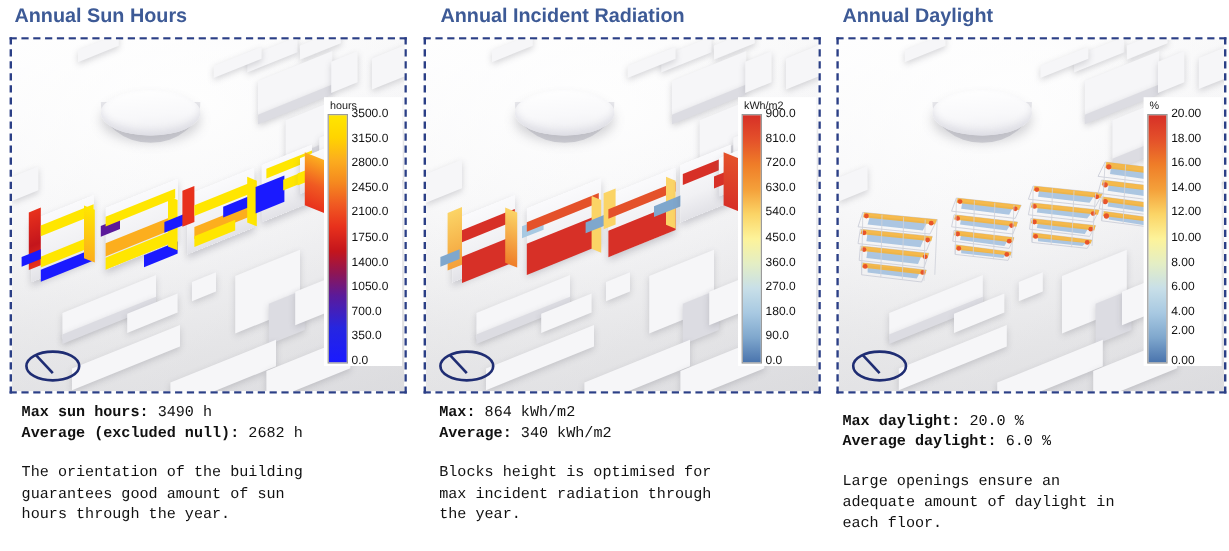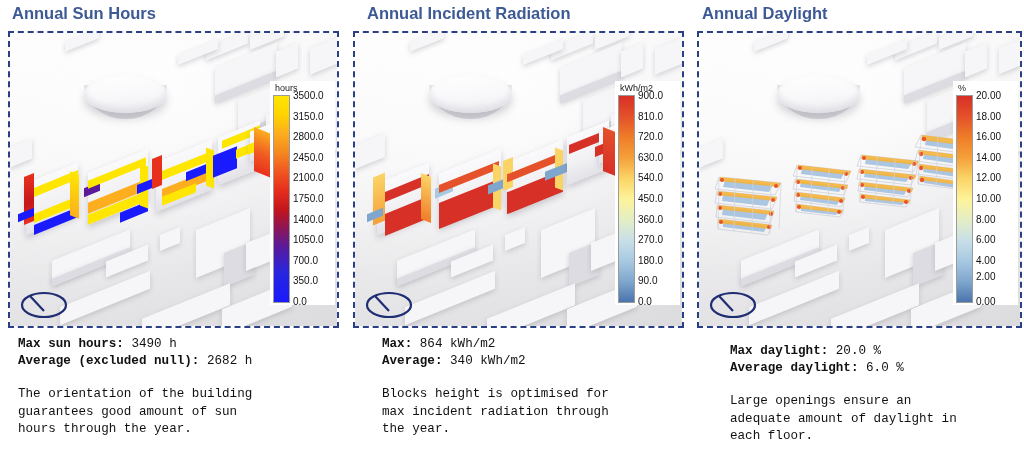--- a/index.html
+++ b/index.html
@@ -92,22 +92,22 @@
     font-family:"Liberation Sans", sans-serif;
     font-size:10px;color:#111;position:absolute;left:0;white-space:nowrap;
     transform:translateY(-50%);
   }
 
   
   .caption{position:absolute;
     font-family:"Liberation Mono", monospace;
     color:#111;}
   .p0 .caption{left:18px;top:336px;}
-  .p1 .caption{left:21px;top:336px;margin-left:16px;}
-  .p2 .caption{left:12px;top:343px;margin-left:28px;}
+  .p1 .caption{left:21px;top:336px;}
+  .p2 .caption{left:12px;top:343px;}
 
   .stat{font-size:12.6px;line-height:17px;white-space:nowrap;}
   .stat b{font-weight:bold;}
   .stat span{font-weight:normal;}
   .desc{font-size:12.6px;line-height:17.5px;margin-top:16px;}
   .desc div{white-space:pre;}
 </style>
 </head>
 <body>
 

